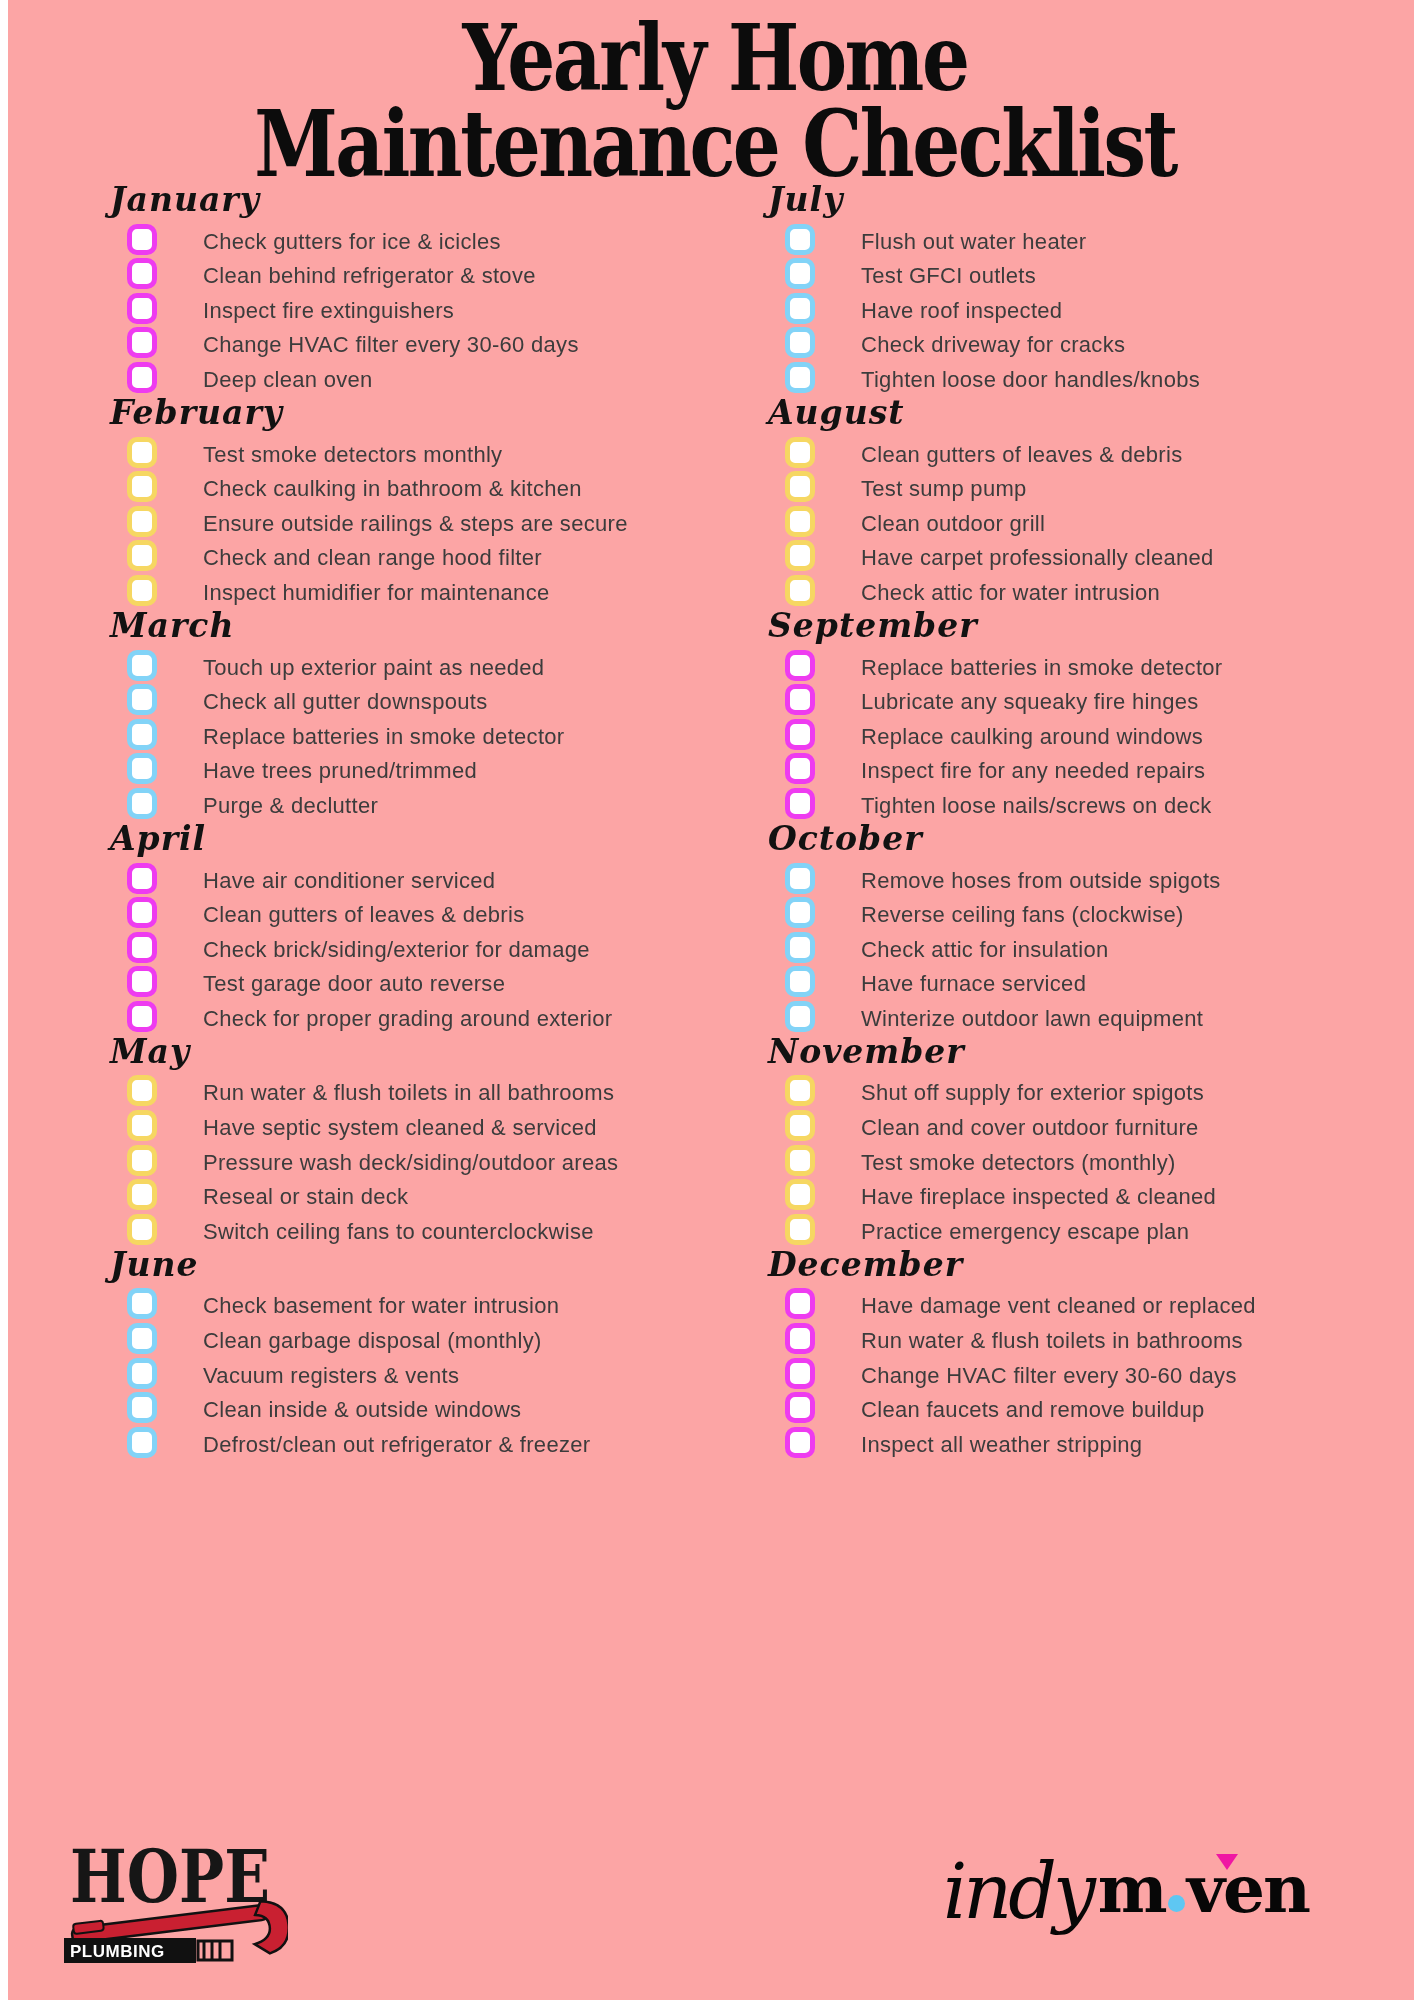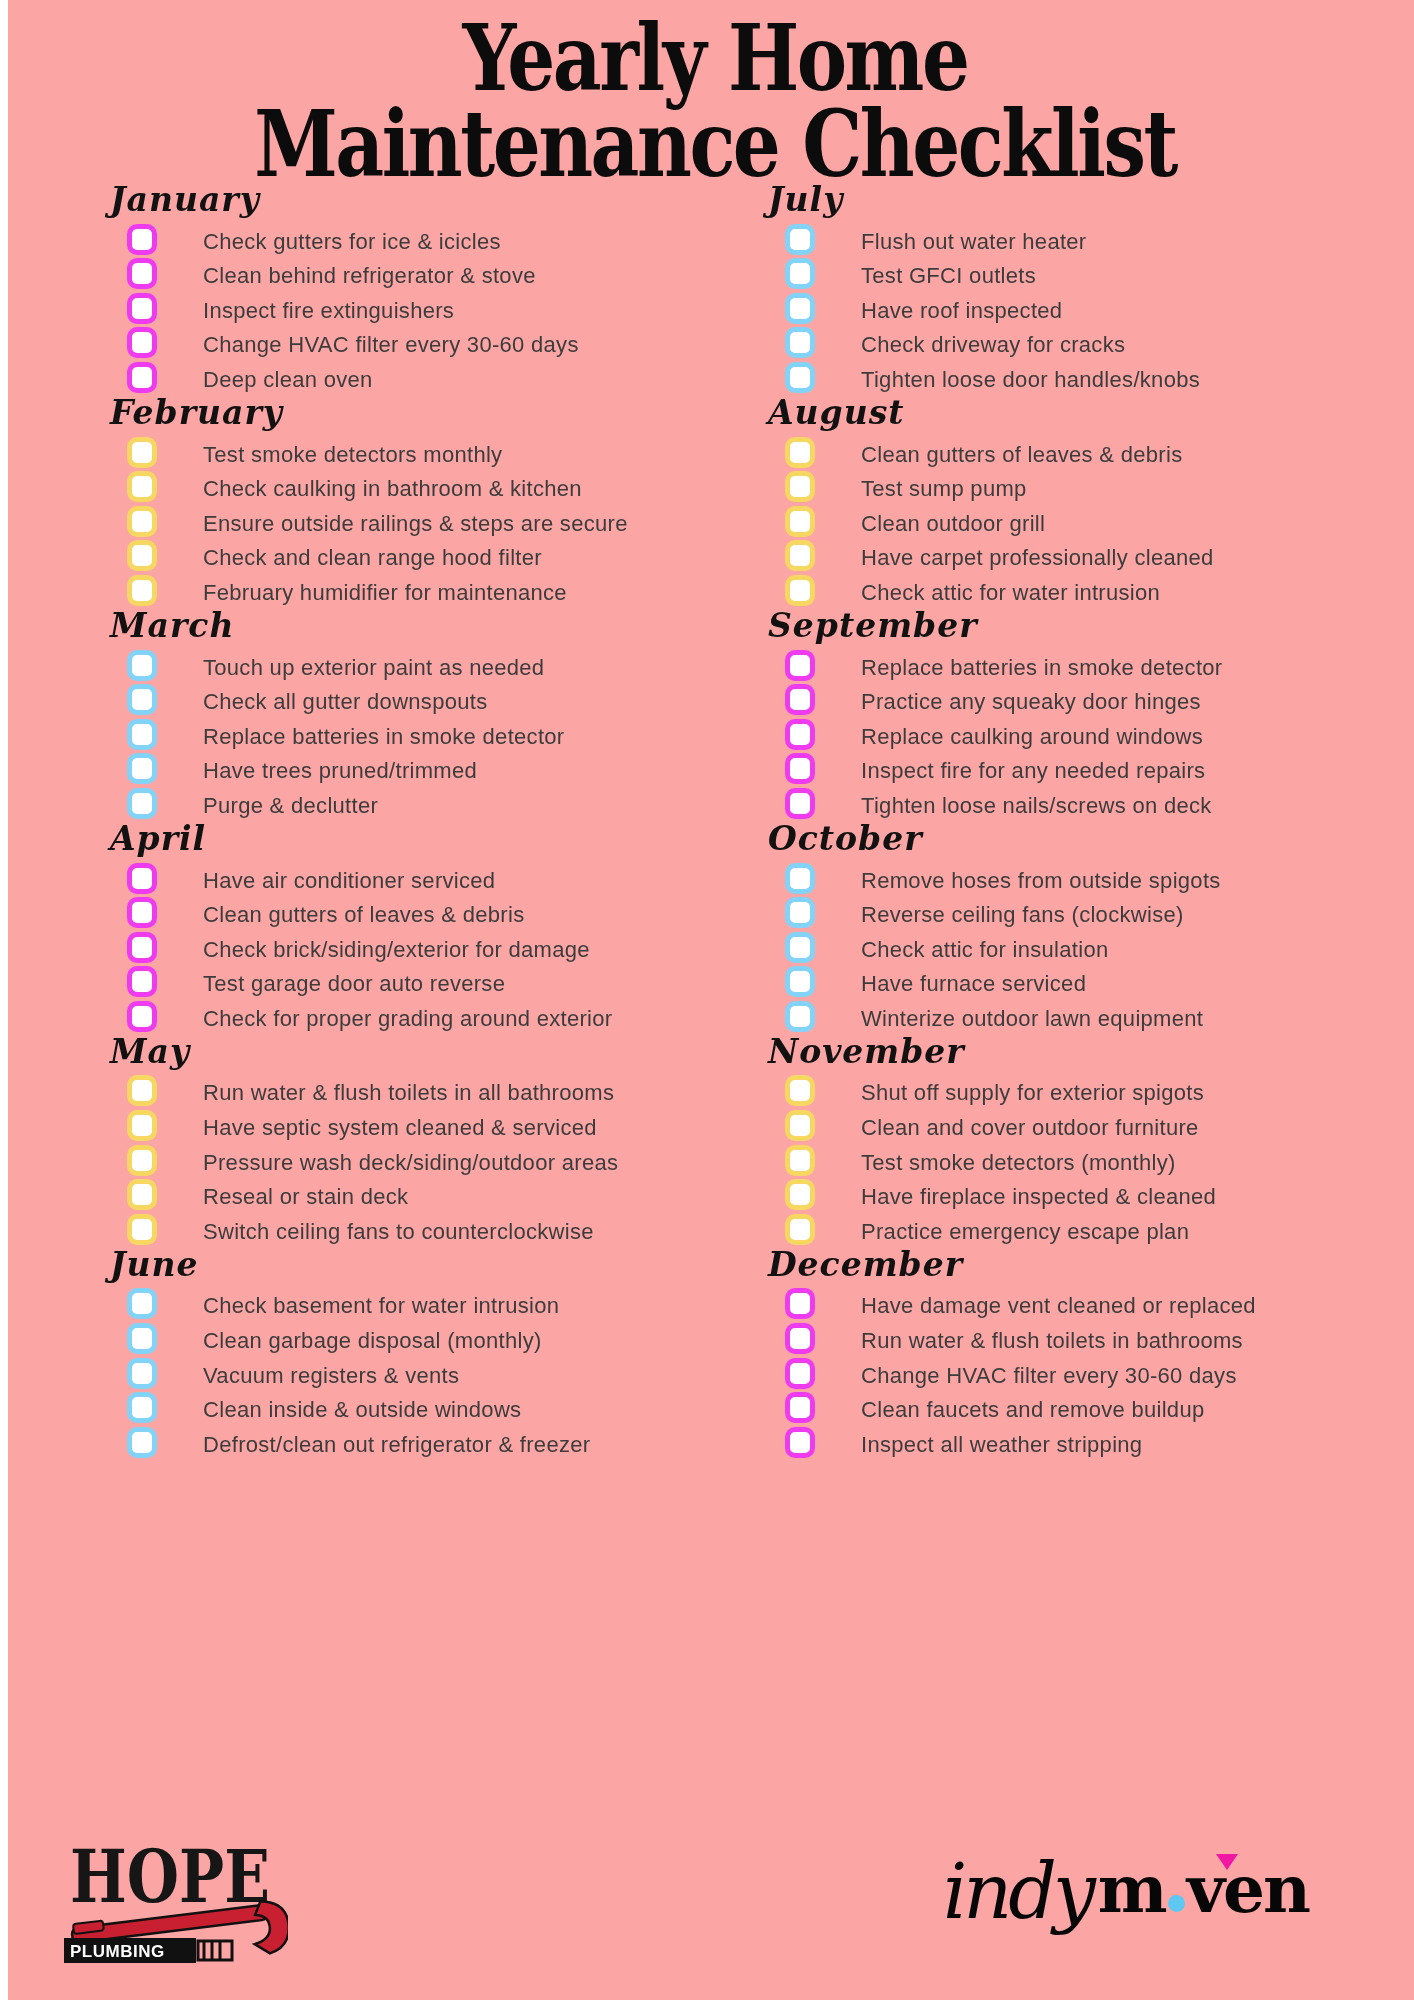--- a/index.html
+++ b/index.html
@@ -105,21 +105,21 @@
         <div class="check-row">
           <span class="checkbox" style="border-color: rgb(246, 215, 98);"></span>
           <span class="item-label">Ensure outside railings &amp; steps are secure</span>
         </div>
         <div class="check-row">
           <span class="checkbox" style="border-color: rgb(246, 215, 98);"></span>
           <span class="item-label">Check and clean range hood filter</span>
         </div>
         <div class="check-row">
           <span class="checkbox" style="border-color: rgb(246, 215, 98);"></span>
-          <span class="item-label">February humidifier for maintenance</span>
+          <span class="item-label">Inspect humidifier for maintenance</span>
         </div>
       </div>
       <div>
         <div class="month-header">March</div>
         <div class="check-row">
           <span class="checkbox" style="border-color: rgb(130, 211, 247);"></span>
           <span class="item-label">Touch up exterior paint as needed</span>
         </div>
         <div class="check-row">
           <span class="checkbox" style="border-color: rgb(130, 211, 247);"></span>
@@ -256,21 +256,21 @@
         </div>
       </div>
       <div>
         <div class="month-header">September</div>
         <div class="check-row">
           <span class="checkbox" style="border-color: rgb(238, 59, 240);"></span>
           <span class="item-label">Replace batteries in smoke detector</span>
         </div>
         <div class="check-row">
           <span class="checkbox" style="border-color: rgb(238, 59, 240);"></span>
-          <span class="item-label">Practice any squeaky door hinges</span>
+          <span class="item-label">Lubricate any squeaky fire hinges</span>
         </div>
         <div class="check-row">
           <span class="checkbox" style="border-color: rgb(238, 59, 240);"></span>
           <span class="item-label">Replace caulking around windows</span>
         </div>
         <div class="check-row">
           <span class="checkbox" style="border-color: rgb(238, 59, 240);"></span>
           <span class="item-label">Inspect fire for any needed repairs</span>
         </div>
         <div class="check-row">

